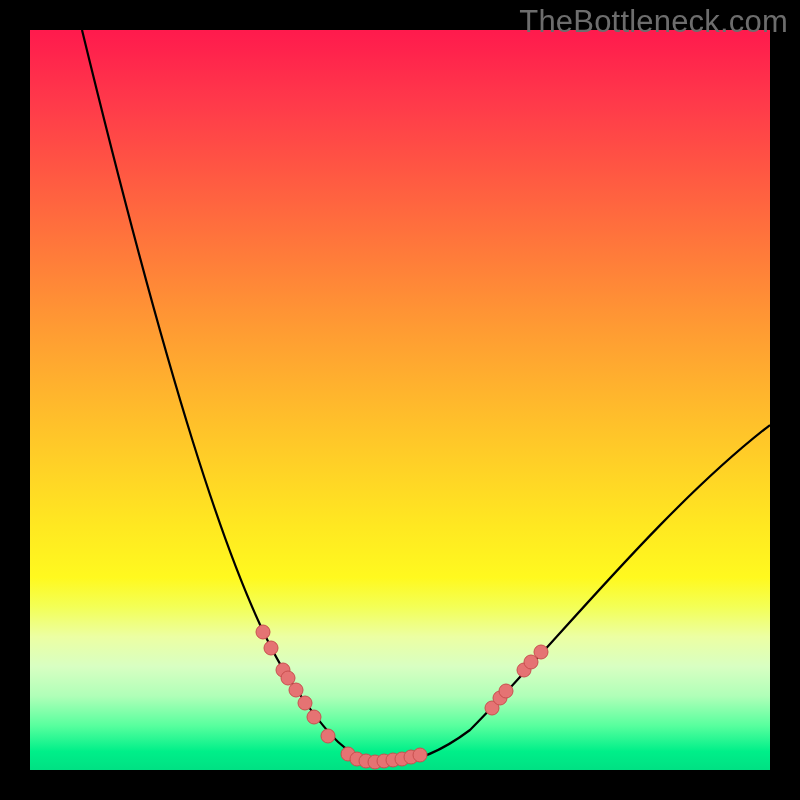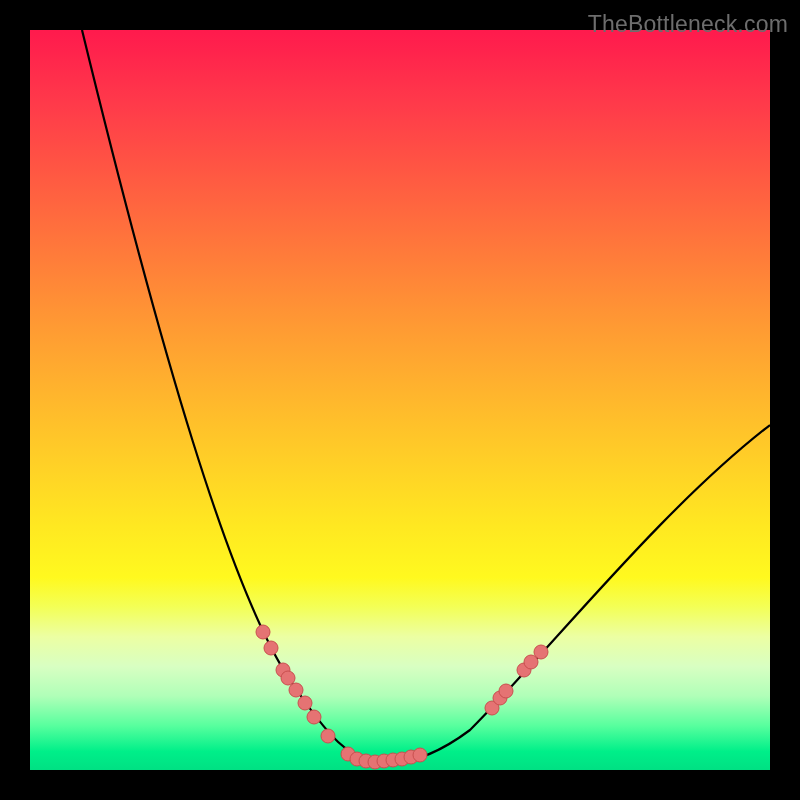--- a/index.html
+++ b/index.html
@@ -41,25 +41,24 @@
       #00ef89 97.5%,
       #00e083 100%
     );
     overflow: hidden;
   }
   .watermark {
     position: absolute;
     top: 4px;
     right: 12px;
     color: #6d6d6d;
-    font-size: 23px;
+    font-size: 31px;
     font-weight: 500;
     letter-spacing: 0.2px;
     user-select: none;
-    margin-top: 7px;
   }
   svg {
     position: absolute;
     left: 0;
     top: 0;
   }
 </style>
 </head>
 <body>
 

